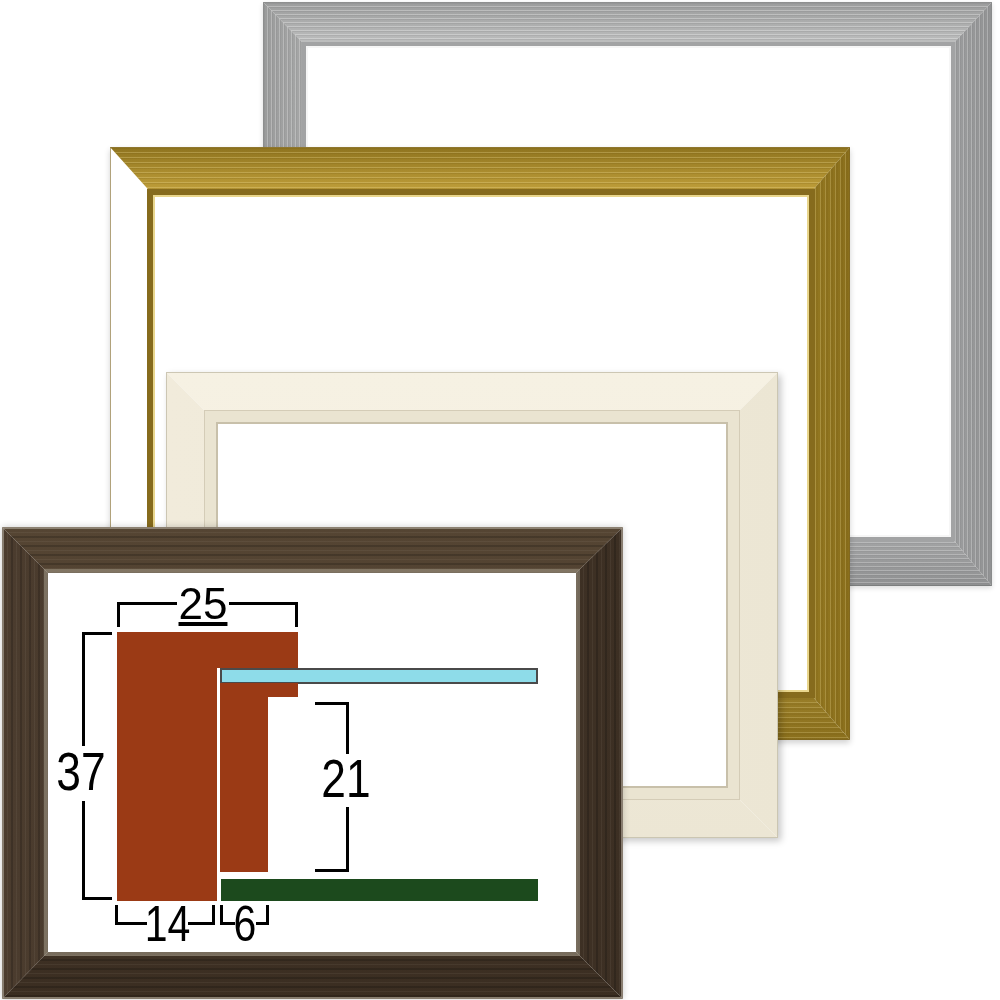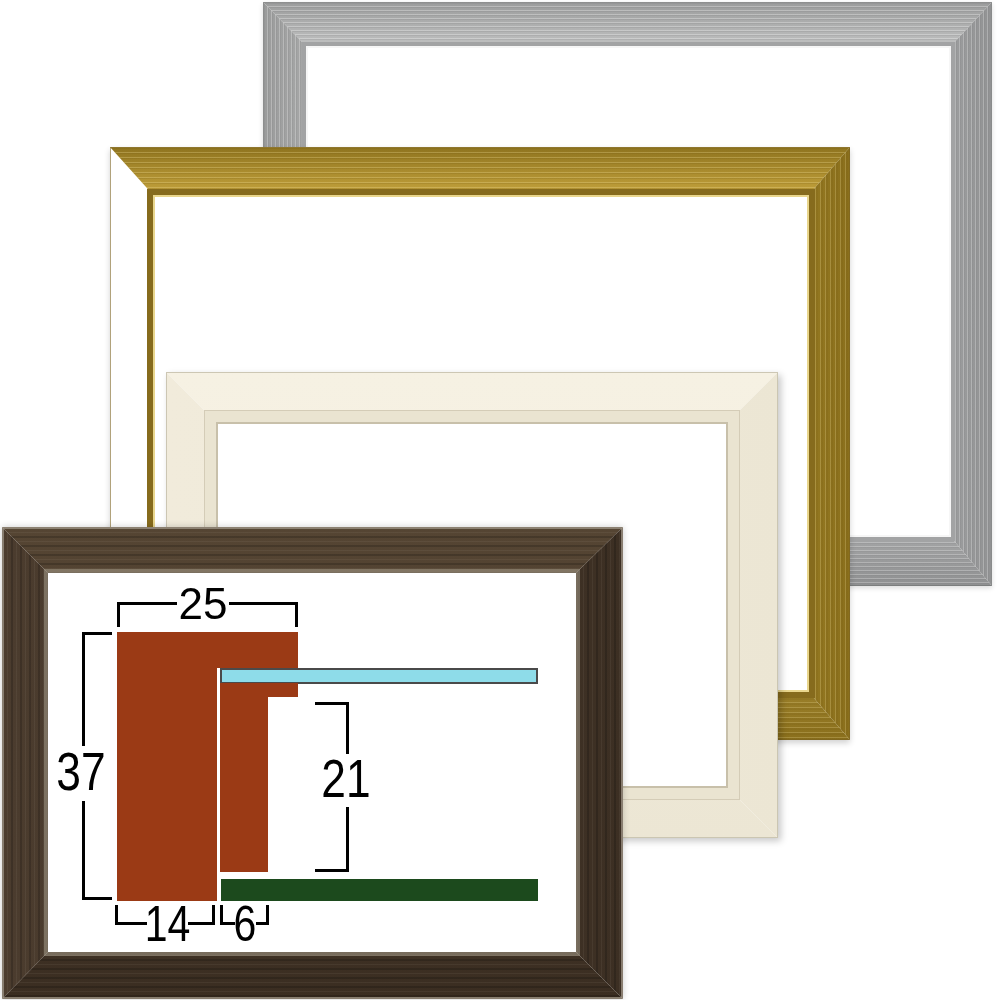--- a/index.html
+++ b/index.html
@@ -101,21 +101,21 @@
   .sqz{transform:scaleX(.82);transform-origin:center;}
   .moulding{position:absolute;background:var(--moulding,#9b3a15);}
   .m-main{left:117px;top:632px;width:181px;height:269px;
           clip-path:polygon(0 0,181px 0,181px 36px,100px 36px,100px 269px,0 269px);}
   .m-inner{left:220px;top:683px;width:78px;height:189px;
           clip-path:polygon(0 0,78px 0,78px 14px,48px 14px,48px 189px,0 189px);}
   .glass{position:absolute;left:220px;top:668px;width:318px;height:16px;box-sizing:border-box;
          background:var(--glass,#8edce9);border:2px solid var(--glass-edge,#4a4a4a);}
   .backboard{position:absolute;left:221px;top:879px;width:317px;height:22px;background:var(--backboard,#1c4a1d);}
 
-  .l25{left:177px;top:582px;width:52px;font-size:44px;}
+  .l25{left:177px;top:582px;width:52px;font-size:44px;text-decoration:underline;}
   .l37{left:50px;top:744px;width:62px;font-size:54px;}
   .l21{left:315px;top:751px;width:62px;font-size:54px;}
   .l14{left:139px;top:899px;width:57px;font-size:50px;}
   .l6{left:217px;top:899px;width:56px;font-size:50px;}
 
   .d25a{left:117px;top:602px;width:60px;height:3px;}  .d25b{left:229px;top:602px;width:69px;height:3px;}
   .d25tl{left:117px;top:602px;width:3px;height:25px;} .d25tr{left:295px;top:602px;width:3px;height:25px;}
   .d37tt{left:82px;top:632px;width:30px;height:3px;}  .d37tb{left:82px;top:897px;width:30px;height:3px;}
   .d37v1{left:82px;top:632px;width:3px;height:114px;} .d37v2{left:82px;top:801px;width:3px;height:99px;}
   .d21tt{left:315px;top:702px;width:34px;height:3px;} .d21tb{left:315px;top:869px;width:34px;height:3px;}

